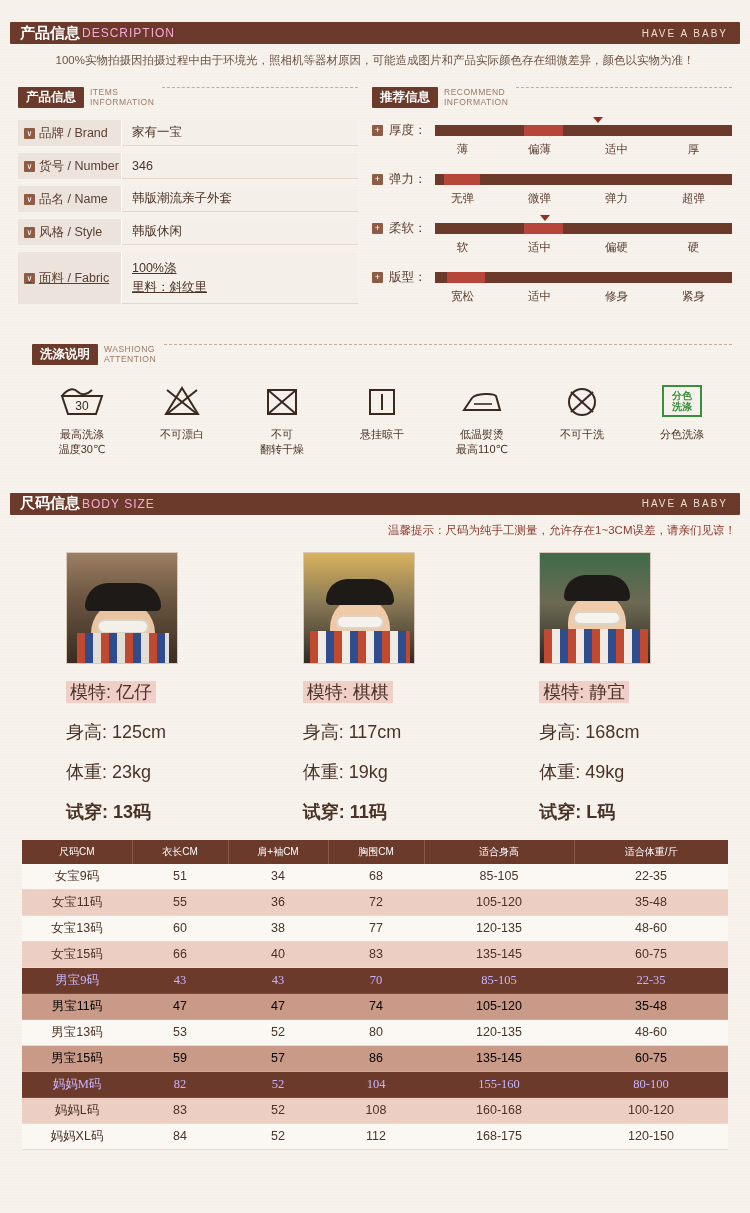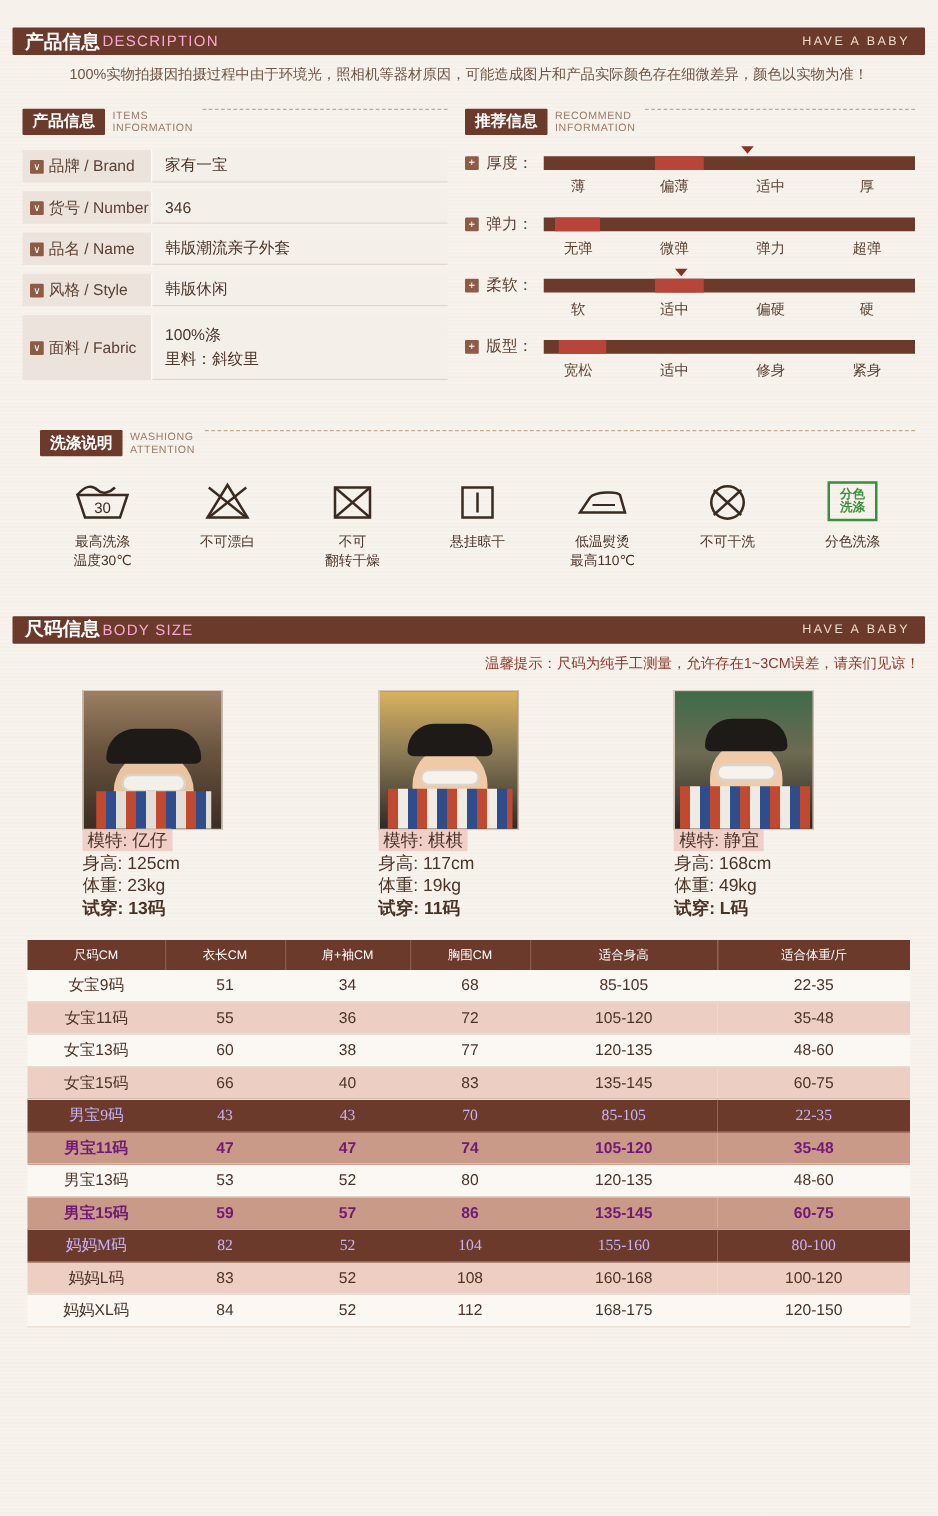--- a/index.html
+++ b/index.html
@@ -68,21 +68,21 @@
   .row .chev {
     display:inline-block; width:11px; height:11px; margin-right:4px;
     background:#8e5b45; color:#fff; font-size:8px; line-height:11px; text-align:center;
     border-radius:1px;
   }
   .row .value {
     flex:1; background:#f4efe9; color:#4a3327; font-size:12.5px;
     display:flex; align-items:center; padding-left:10px; min-height:26px;
     border-bottom:1px solid #e2d7cc;
   }
-  .row.tall .label, .row.tall .value { min-height:52px; }
+  .row.tall .label, .row.tall .value { min-height:52px;text-decoration:underline; }
   .row.tall .value { flex-direction:column; align-items:flex-start; justify-content:center; line-height:1.5; }
 
   
   .meters { margin-top:14px; }
   .meter { margin-bottom:14px; }
   .meter-top { display:flex; align-items:center; }
   .plus {
     width:11px; height:11px; background:#8e5b45; color:#fff; font-size:9px;
     line-height:11px; text-align:center; margin-right:6px; border-radius:1px;
   }
@@ -107,33 +107,33 @@
   .wi .cap { margin-top:6px; font-size:11px; color:#4a3327; text-align:center; line-height:1.35; }
 
   
   .size-tip { text-align:right; padding:8px 14px 0 0; font-size:11.5px; color:#8b3a2e; }
   .models { display:flex; margin-top:14px; padding:0 20px; }
   .model { flex:1; display:flex; flex-direction:column; align-items:flex-start; padding-left:46px; }
   .photo {
     width:112px; height:112px; border:1px solid #d8c9bb; overflow:hidden; position:relative;
     background:#7a6a58;
   }
-  .m-line { font-size:14px; color:#4a3327; margin-top:0; }
+  .m-line { font-size:18px; color:#4a3327; margin-top:16px; }
   .m-name { background:#f0cfc8; padding:1px 4px; }
   .m-try { font-weight:bold; }
 
   
   table { border-collapse:collapse; width:706px; margin:16px 22px 0 22px; }
   th { background:#6b3a2b; color:#fff; font-size:10px; font-weight:normal; padding:5px 0; text-align:center;
        border-right:1px solid #8b5a46; }
   th:last-child { border-right:none;margin-top:24px; }
   td { font-size:12.5px; padding:4px 0; text-align:center; border-bottom:1px solid #e7dbd0; }
   tr.alt td { background:#eccfc2; }
   tr.dark td { background:#6b3a2b; color:#c4b5fd; border-bottom:1px solid #7d4836;font-family:Liberation Serif, serif; }
-  tr.dark2 td { background:#c99a88; color:#701a75; border-bottom:1px solid #d2a795;font-weight:bold; }
+  tr.dark2 td { background:#c99a88; color:#000000; border-bottom:1px solid #d2a795; }
   tr.plain td { background:#fbf7f3; }
 </style>
 </head>
 <body>
 
 <div class="page">
 
   <div class="banner" style="margin-top:22px;">
     <span class="bn-title">产品信息</span>
     <span class="bn-sub">DESCRIPTION</span>

